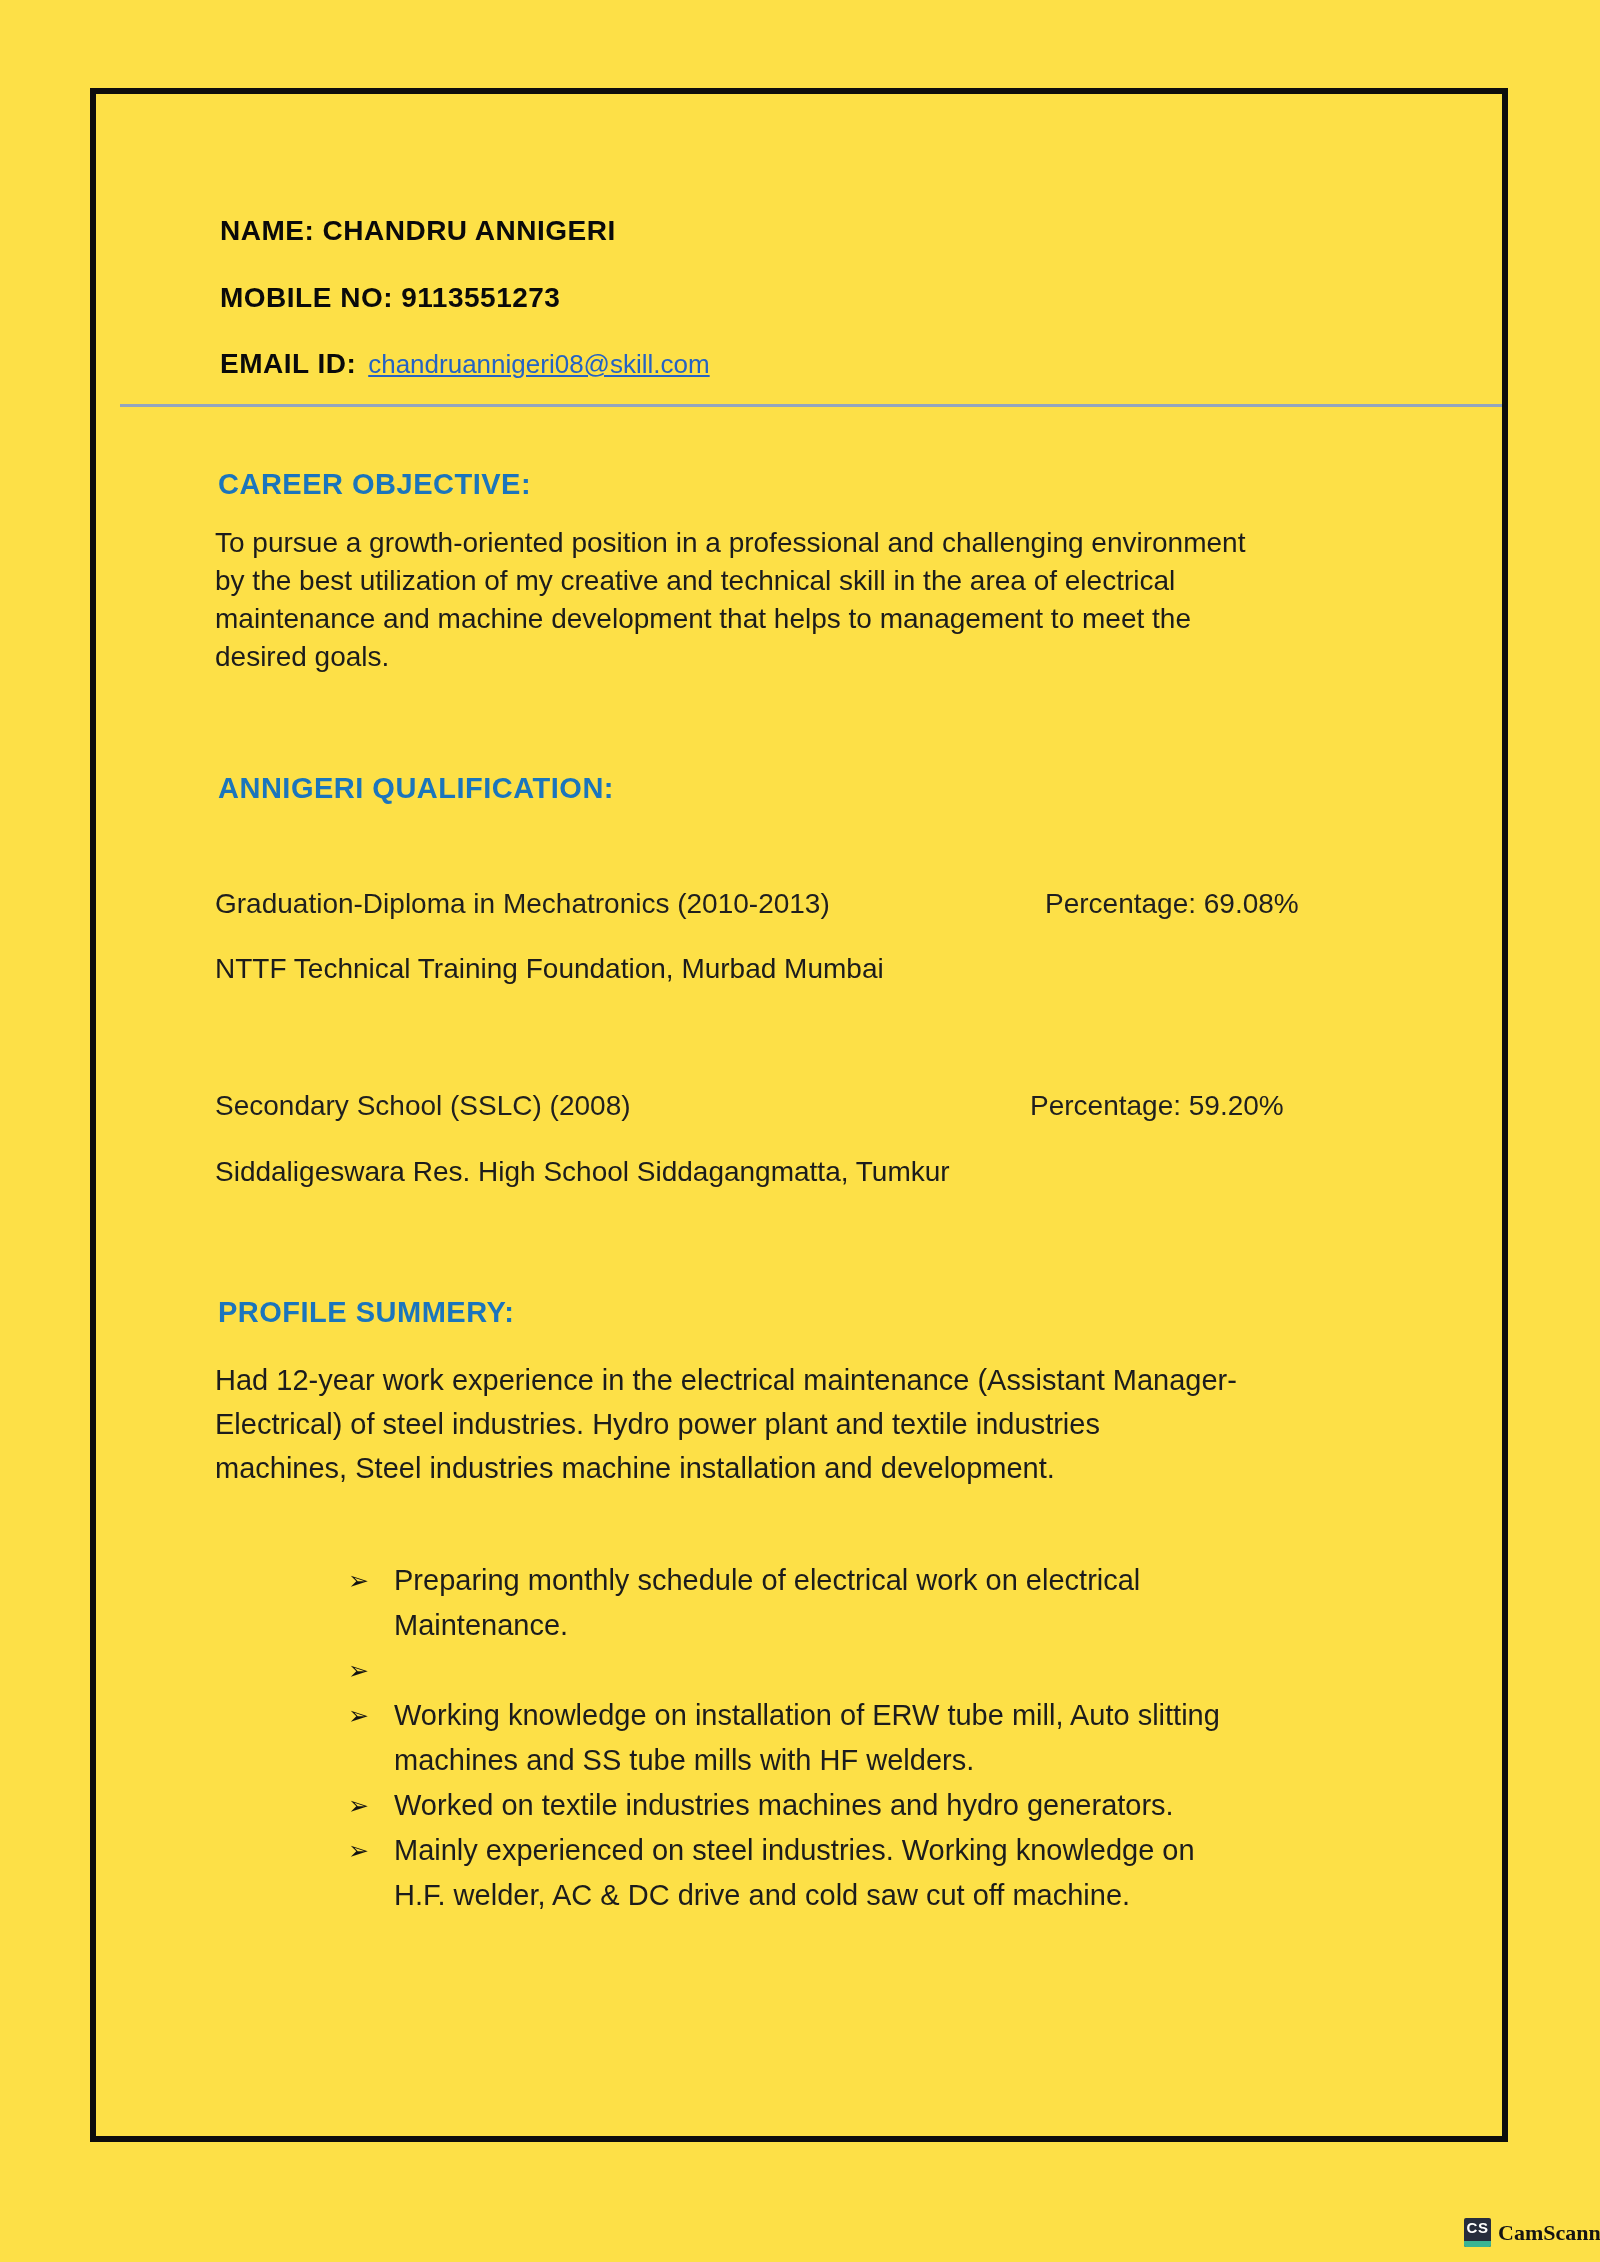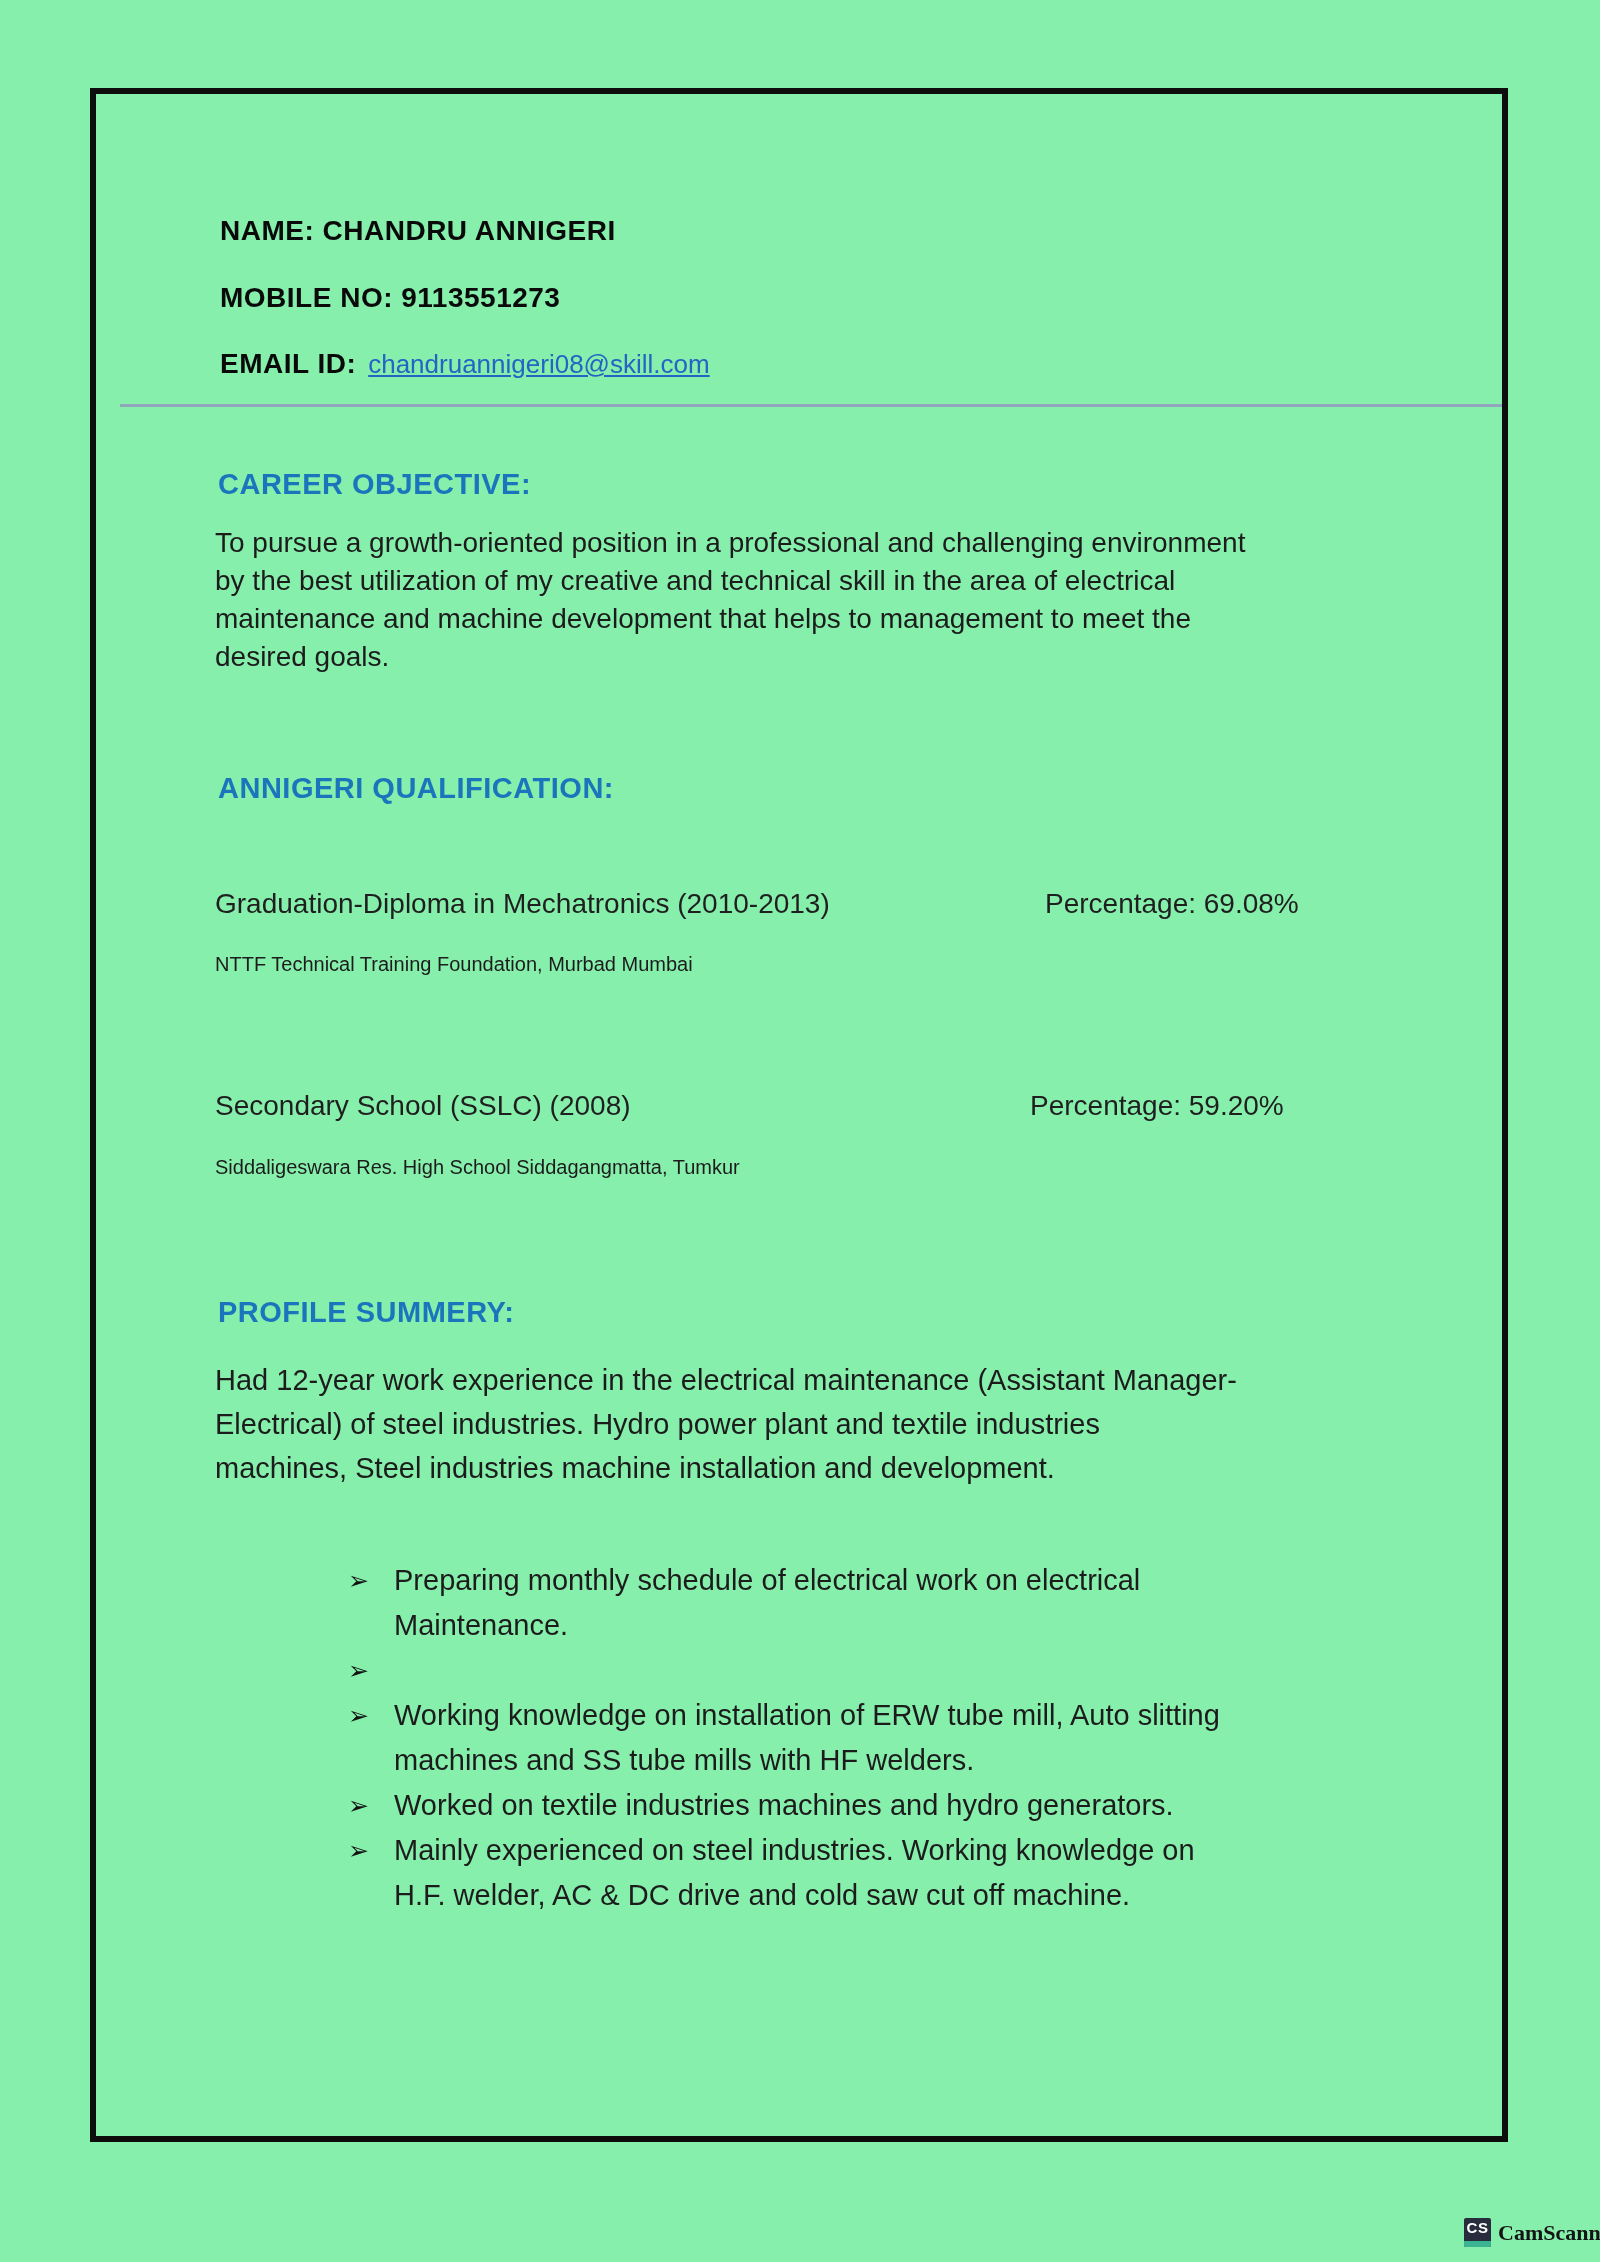--- a/index.html
+++ b/index.html
@@ -4,21 +4,21 @@
 <style>
   html, body {
     margin: 0;
     padding: 0;
     background: #ffffff;
   }
   .canvas {
     position: relative;
     width: 1600px;
     height: 2262px;
-    background: #86efac;
+    background: #fde047;
     font-family: "Liberation Sans", sans-serif;
     color: #1f1f1f;
     overflow: hidden;
   }
   .page-border {
     position: absolute;
     left: 90px;
     top: 88px;
     width: 1406px;
     height: 2042px;
@@ -97,21 +97,21 @@
     white-space: nowrap;
   }
   .edu-row .edu-pct { position: absolute; top: 0; }
   .row1 { top: 888px; }
   .row2 { top: 1090px; }
   .pct1 { left: 830px; }
   .pct2 { left: 815px; }
   .edu-inst {
     position: absolute;
     left: 215px;
-    font-size: 20px;
+    font-size: 28px;
     white-space: nowrap;
     color: #1c1c1c;
   }
   .inst1 { top: 953px; }
   .inst2 { top: 1156px; }
   
   .bullets {
     position: absolute;
     left: 348px;
     top: 1558px;

